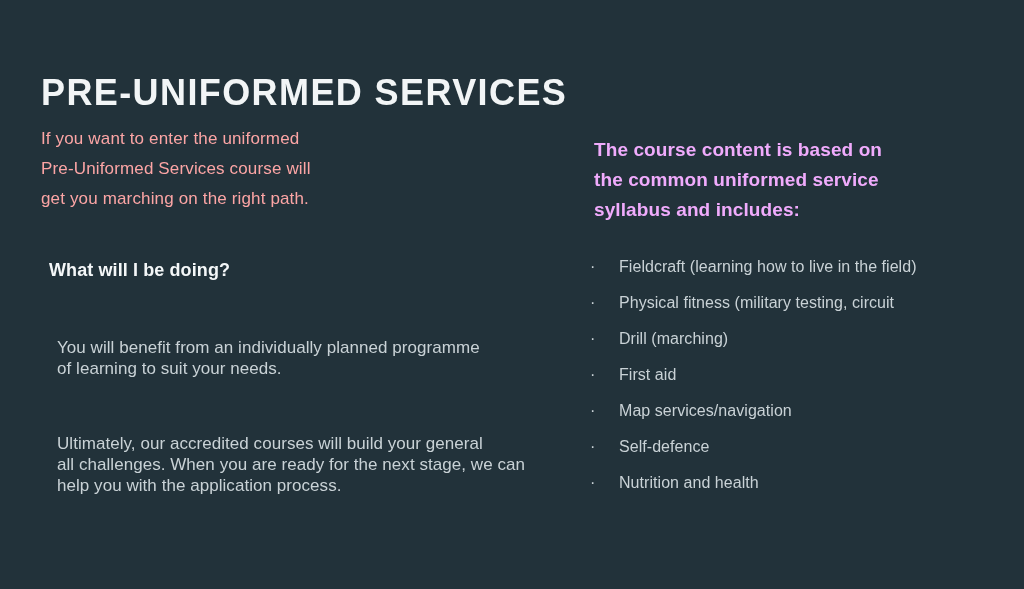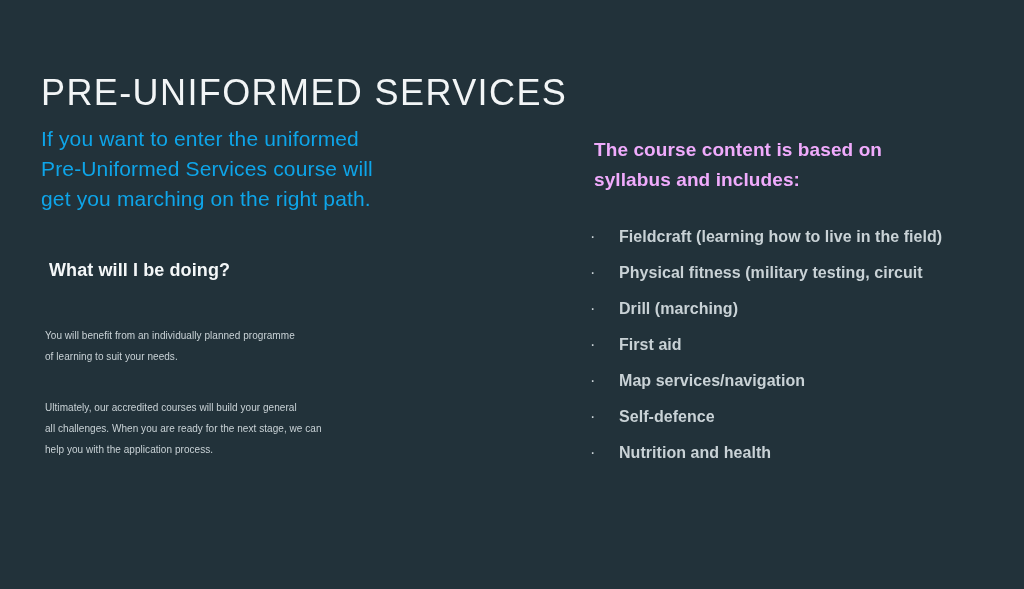--- a/index.html
+++ b/index.html
@@ -18,21 +18,21 @@
     width: 1024px;
     height: 589px;
     background: #22323a;
     box-sizing: border-box;
   }
   .page-title {
     position: absolute;
     left: 41px;
     top: 48px;
     font-size: 36px;
-    font-weight: 400;
+    font-weight: 700;
     letter-spacing: 1.4px;
     color: #f2f5f6;
     white-space: nowrap;
     line-height: 1.15;
   }
   .columns {
     position: absolute;
     left: 0;
     top: 124px;
     width: 1024px;
@@ -45,46 +45,46 @@
     box-sizing: border-box;
   }
   .col-right {
     width: 479px;
     padding-left: 45px;
     padding-right: 40px;
     box-sizing: border-box;
     padding-top: 7px;
   }
   .intro-text {
-    font-size: 21px;
+    font-size: 17px;
     font-weight: 400;
     line-height: 30px;
-    color: #0ea5e9;
+    color: #fca5a5;
     margin: 0;
     letter-spacing: 0.15px;
   }
   .intro-text .ln {
     display: block;
     white-space: nowrap;
   }
   .sub-heading {
     font-size: 18px;
     font-weight: 700;
     color: #f4f7f8;
     margin: 8px;
     letter-spacing: 0.1px;
   }
   .left-gap-1 { height: 38px; }
   .left-gap-2 { height: 32px; }
   .left-gap-3 { height: 22px; }
   .body-text {
-    font-size: 10px;
+    font-size: 17px;
     line-height: 21px;
     color: #c9d2d6;
-    margin: 4px;
+    margin: 16px;
     letter-spacing: 0.05px;
   }
   .body-text .ln {
     display: block;
     white-space: nowrap;
   }
   .right-heading {
     font-size: 19px;
     font-weight: 700;
     line-height: 30px;
@@ -118,21 +118,20 @@
     top: 0;
     width: 10px;
     color: #c9d2d6;
     font-size: 16px;
     line-height: 22px;
     text-align: left;
   }
   .bullet-text .ln {
     display: block;
     white-space: nowrap;
-    font-weight: bold;
   }
 </style>
 </head>
 <body>
 
 <div class="slide">
 
   <h1 class="page-title">PRE-UNIFORMED SERVICES</h1>
 
   <div class="columns">
@@ -163,20 +162,21 @@
         <span class="ln">all challenges. When you are ready for the next stage, we can</span>
         <span class="ln">help you with the application process.</span>
       </p>
 
     </div>
 
     <div class="col-right">
 
       <h2 class="right-heading">
         <span class="ln">The course content is based on</span>
+        <span class="ln">the common uniformed service</span>
         <span class="ln">syllabus and includes:</span>
       </h2>
 
       <ul class="bullet-list">
 
         <li class="bullet-item">
           <span class="bullet-dot">·</span>
           <span class="bullet-text">
             <span class="ln">Fieldcraft (learning how to live in the field)</span>
           </span>

